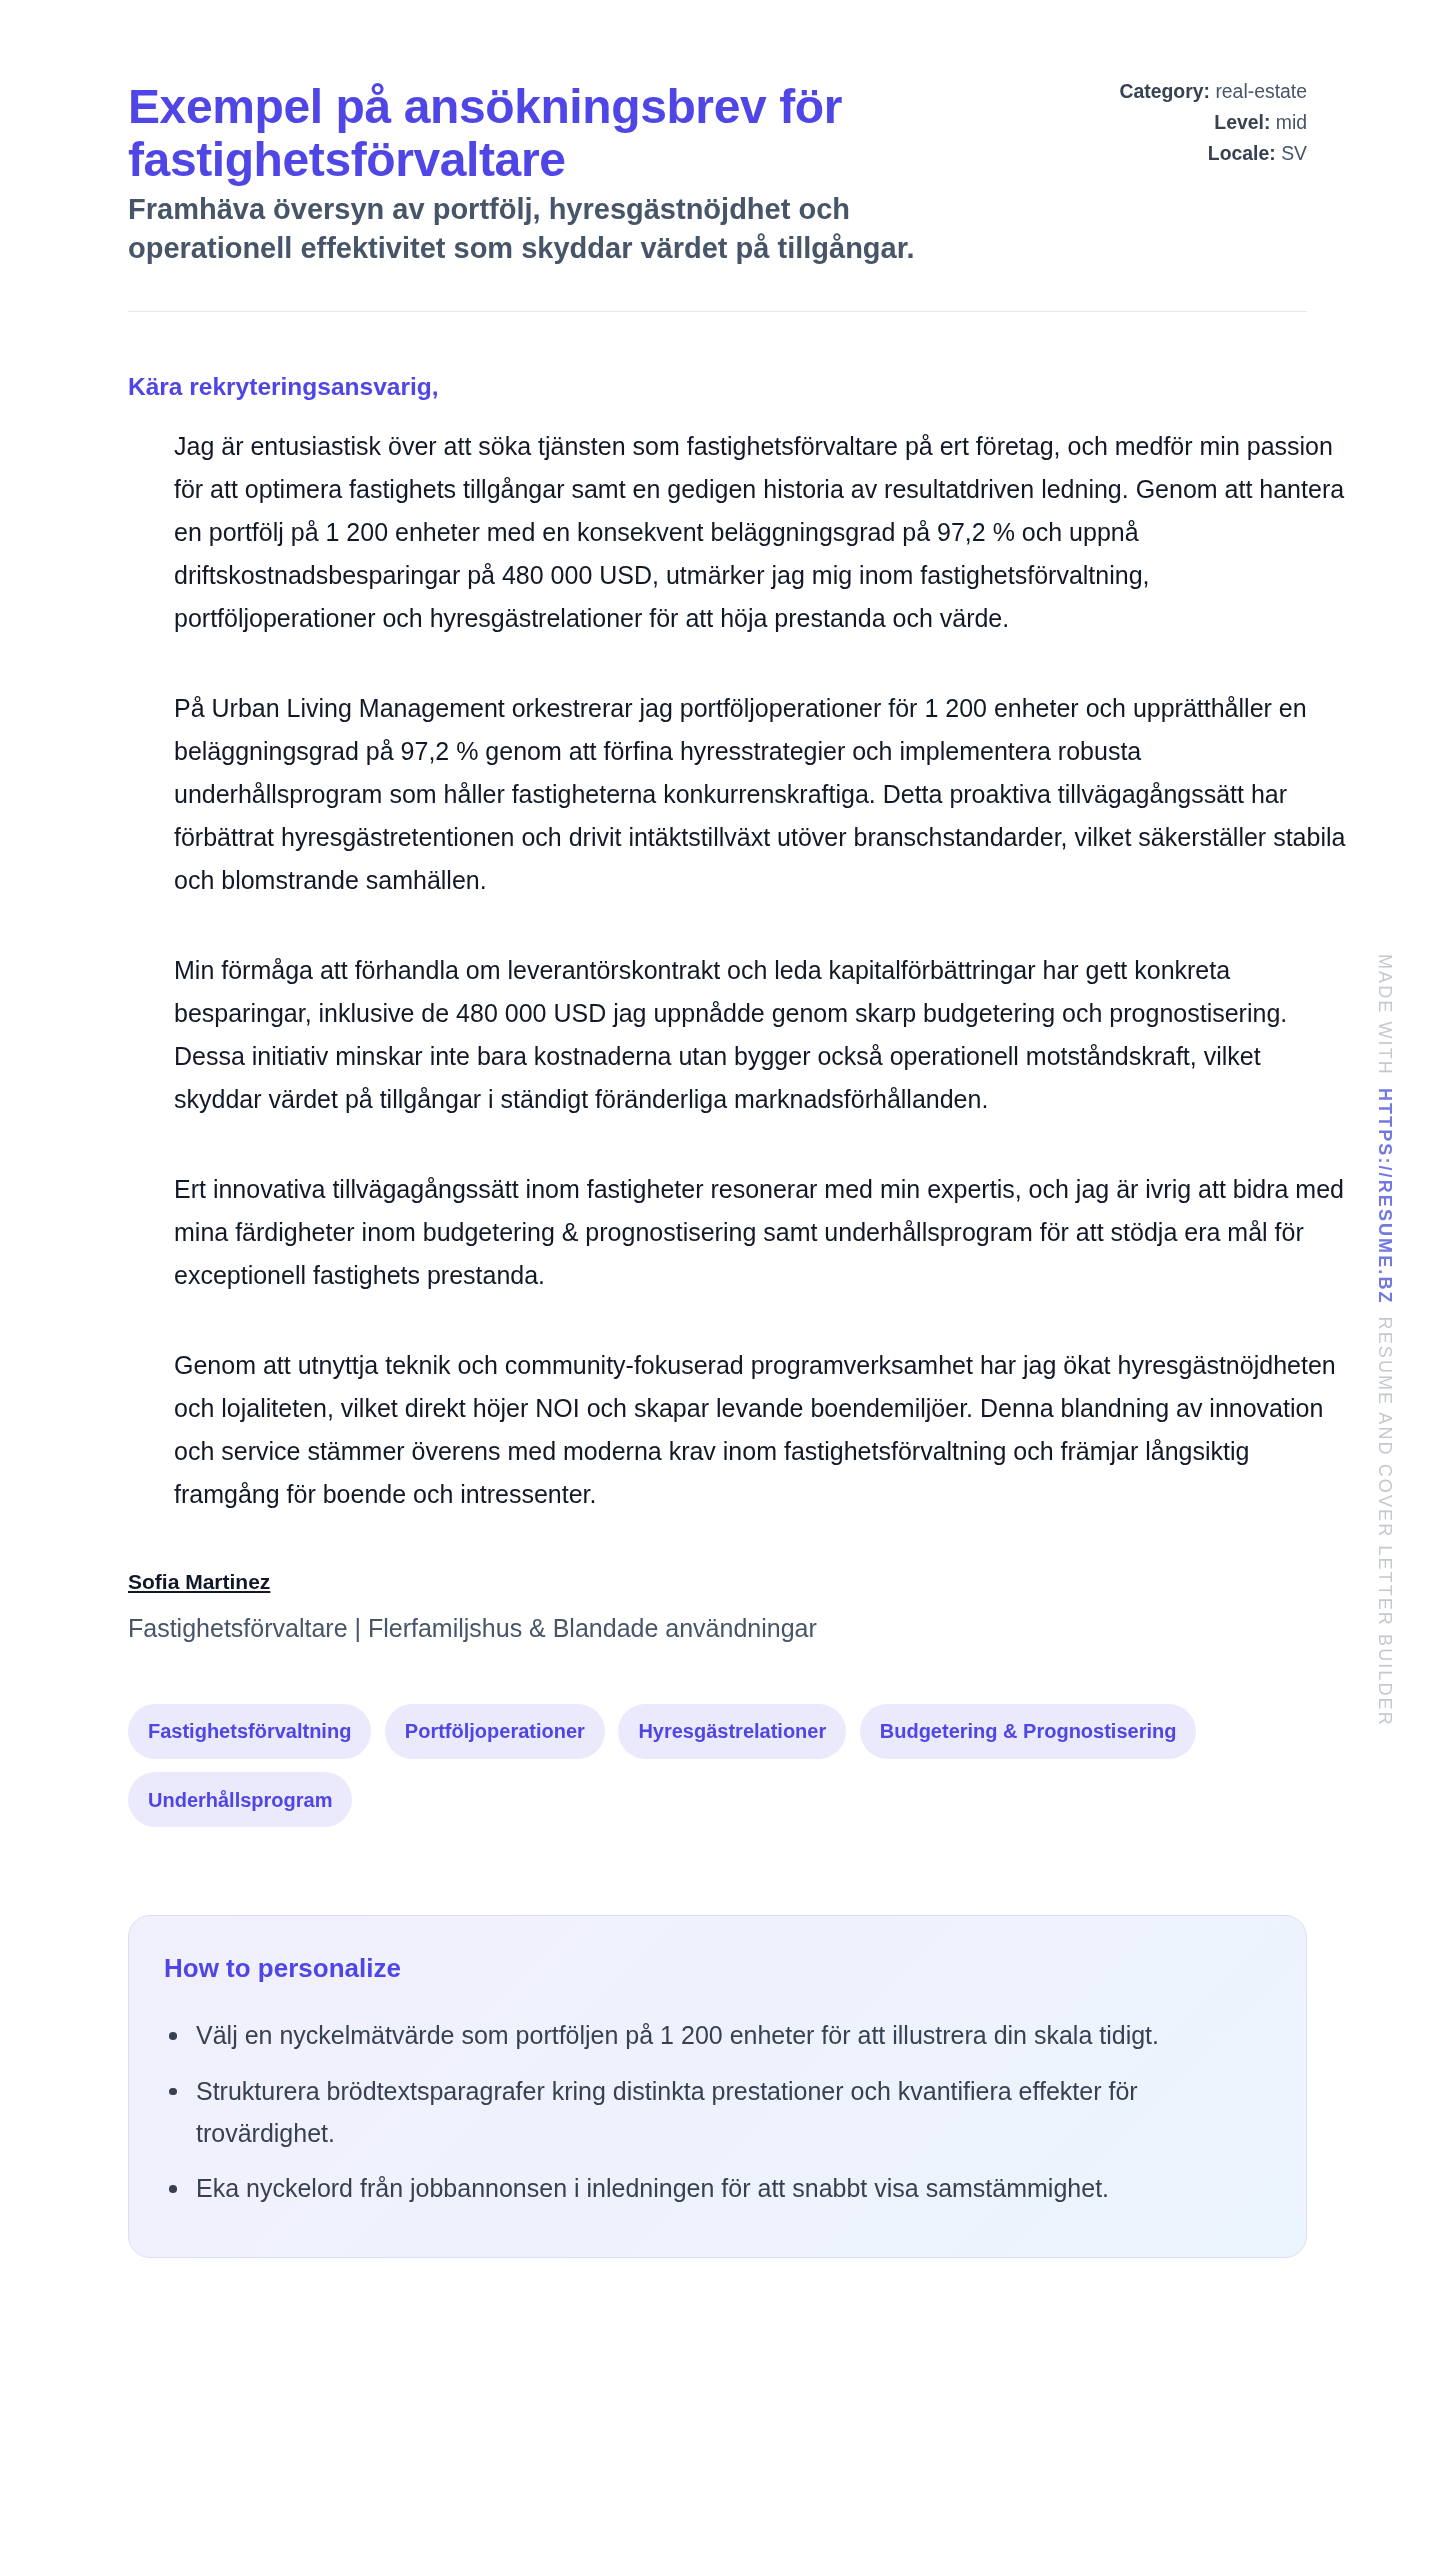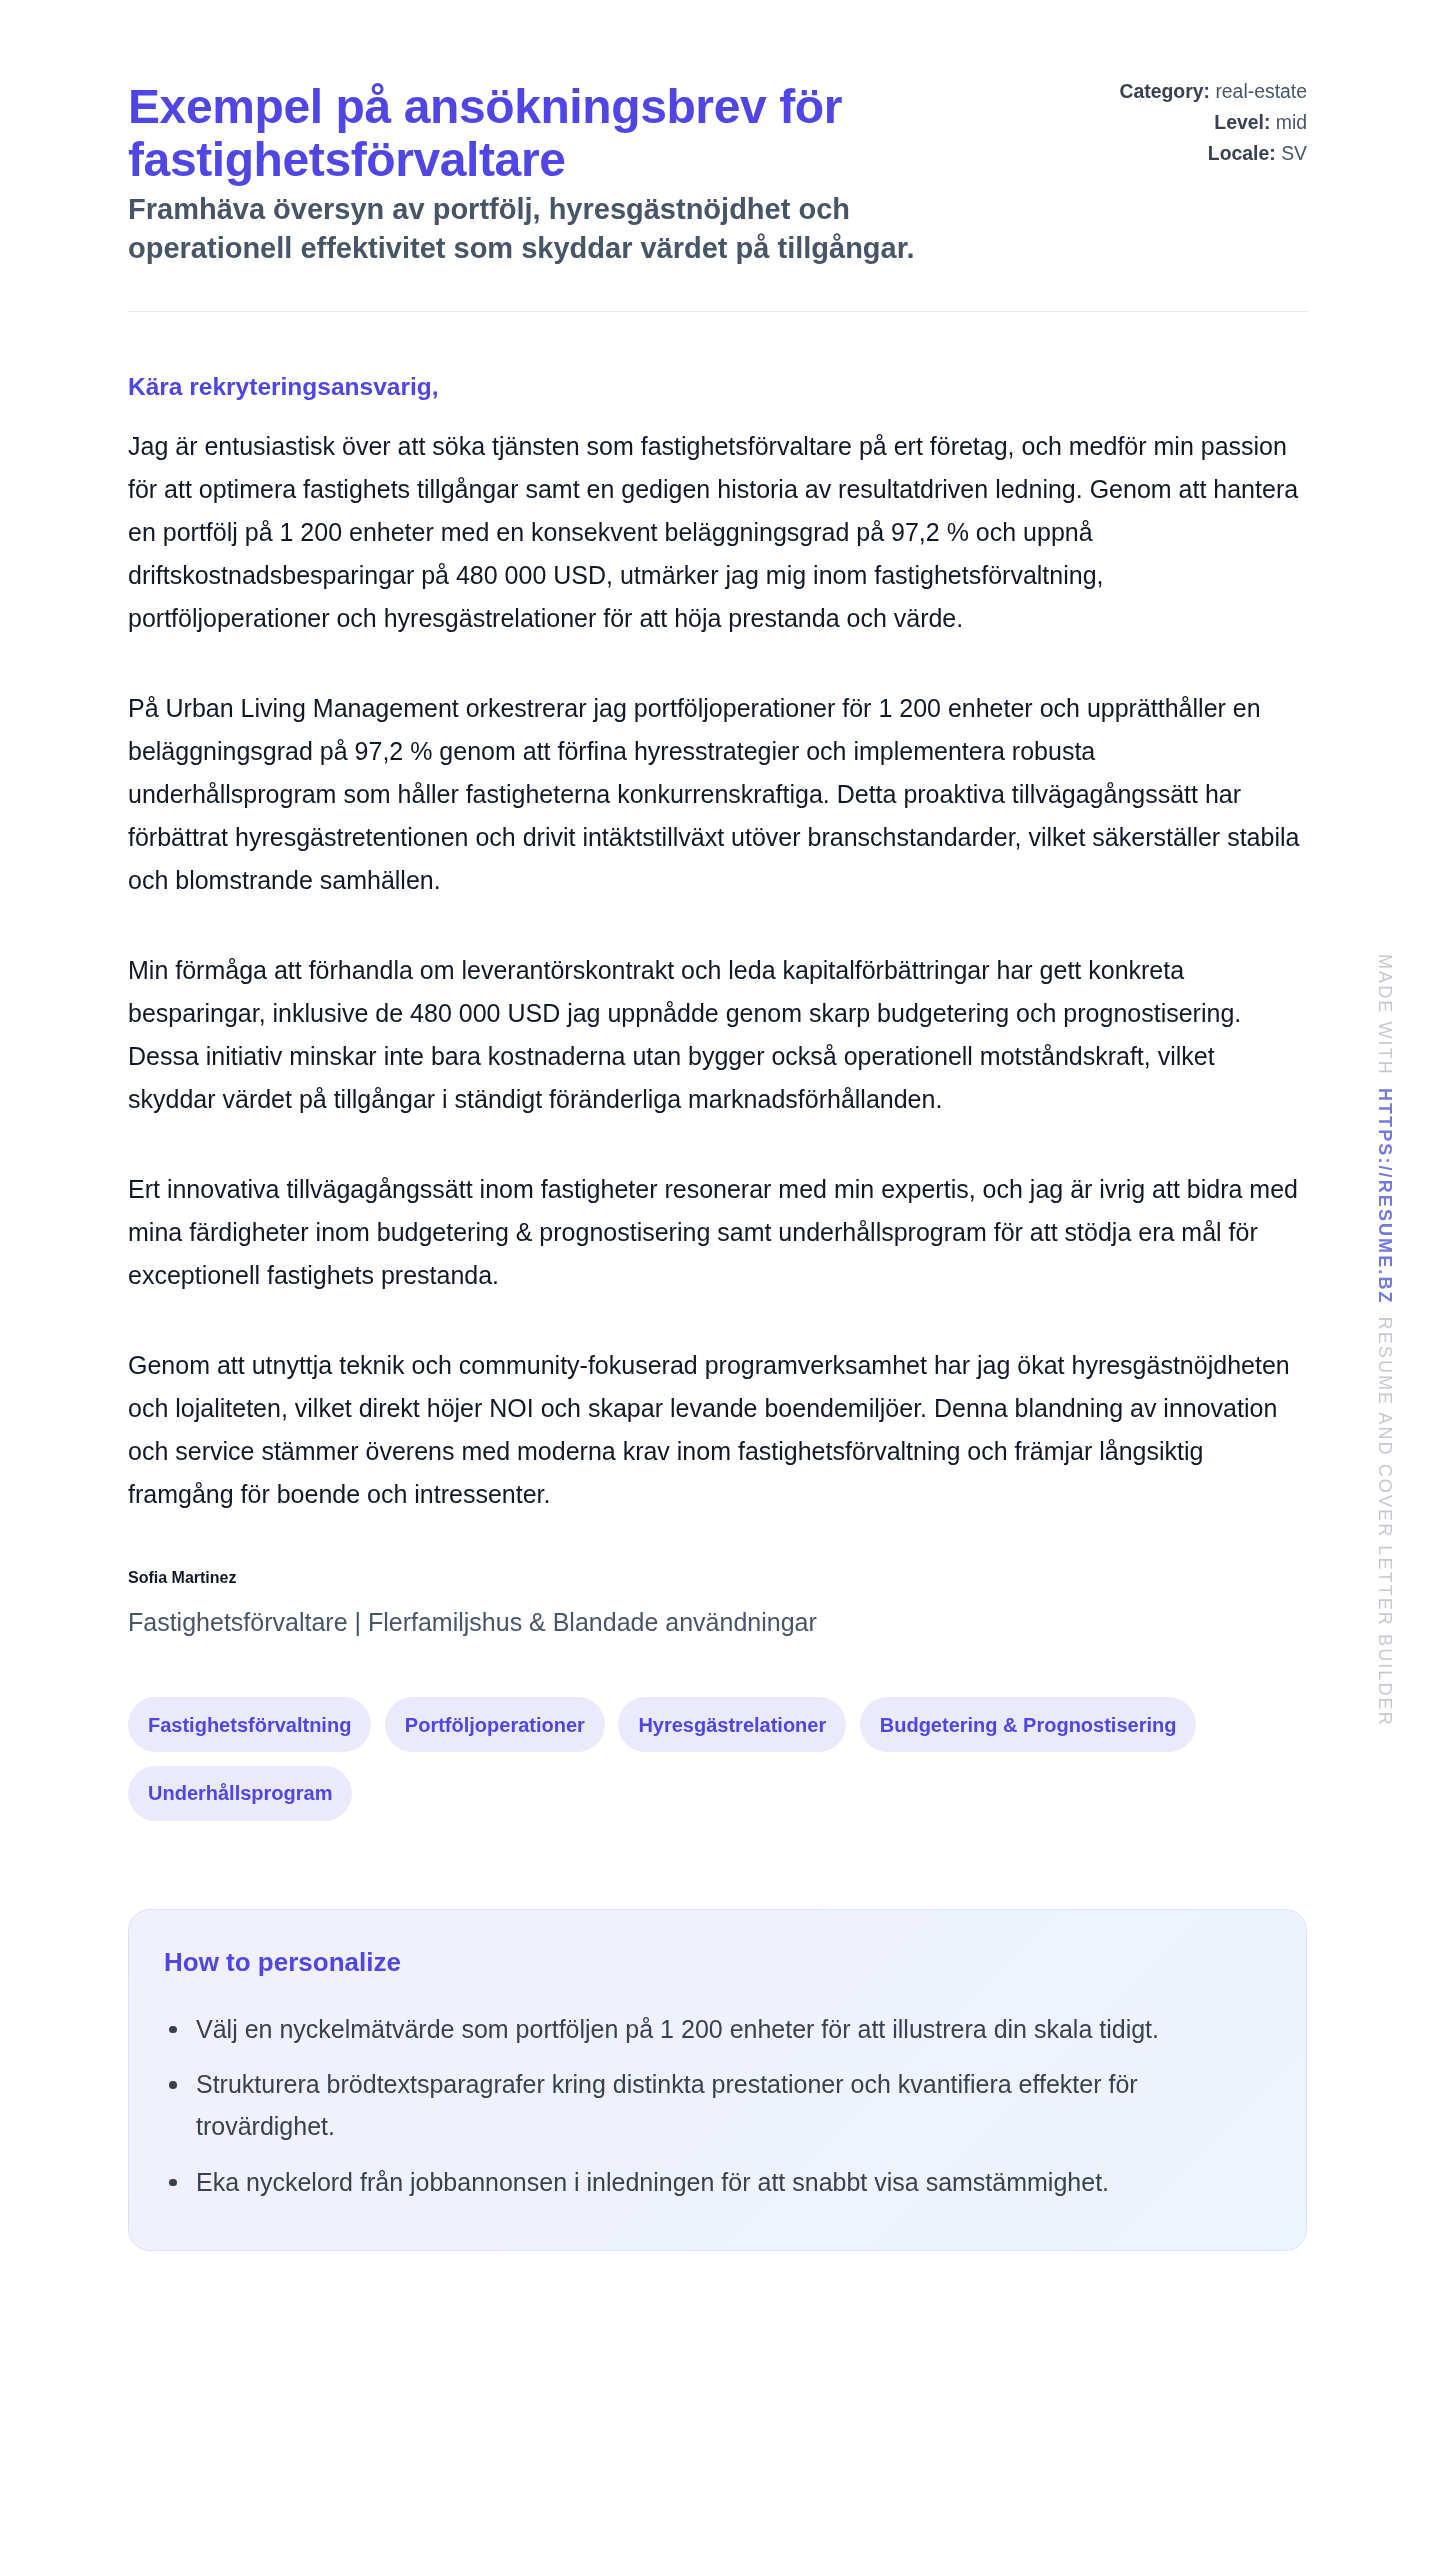--- a/index.html
+++ b/index.html
@@ -60,27 +60,29 @@
     font-weight: 700;
     color: #4f46e5;
   }
   .letter { margin-top: 24px; }
   .letter p {
     font-size: 25px;
     line-height: 43px;
     color: #111827;
     margin-bottom: 47px;
     width: 1179px;
+    margin-left: 46px;
   }
   .signature { margin-top: 52px; }
   .sig-name {
-    font-size: 16px;
+    font-size: 21px;
     font-weight: 700;
     color: #111827;
     line-height: 1.3;
+    text-decoration: underline;
   }
   .sig-role {
     margin-top: 17px;
     font-size: 25px;
     color: #475569;
     line-height: 1.3;
   }
   .tags {
     margin-top: 59px;
     display: flex;

